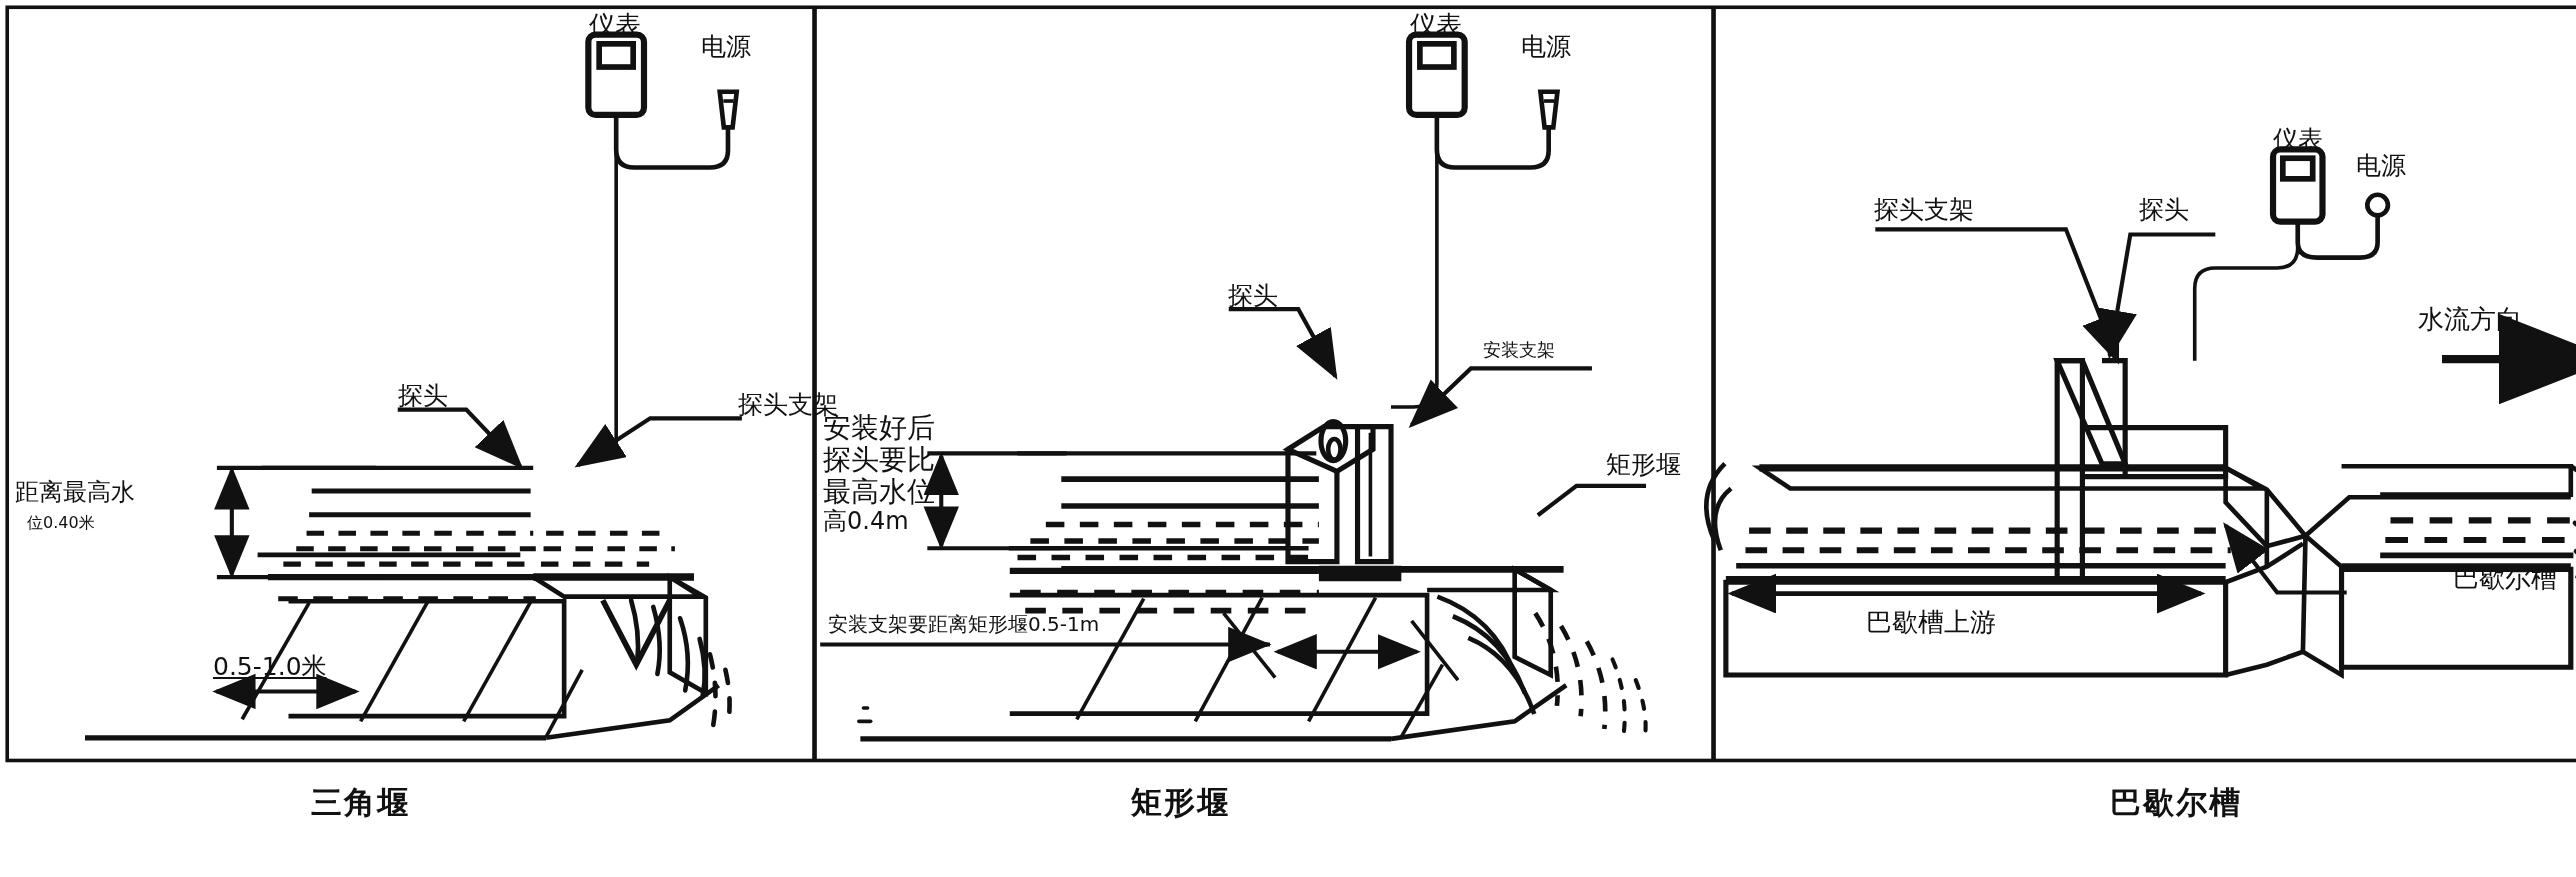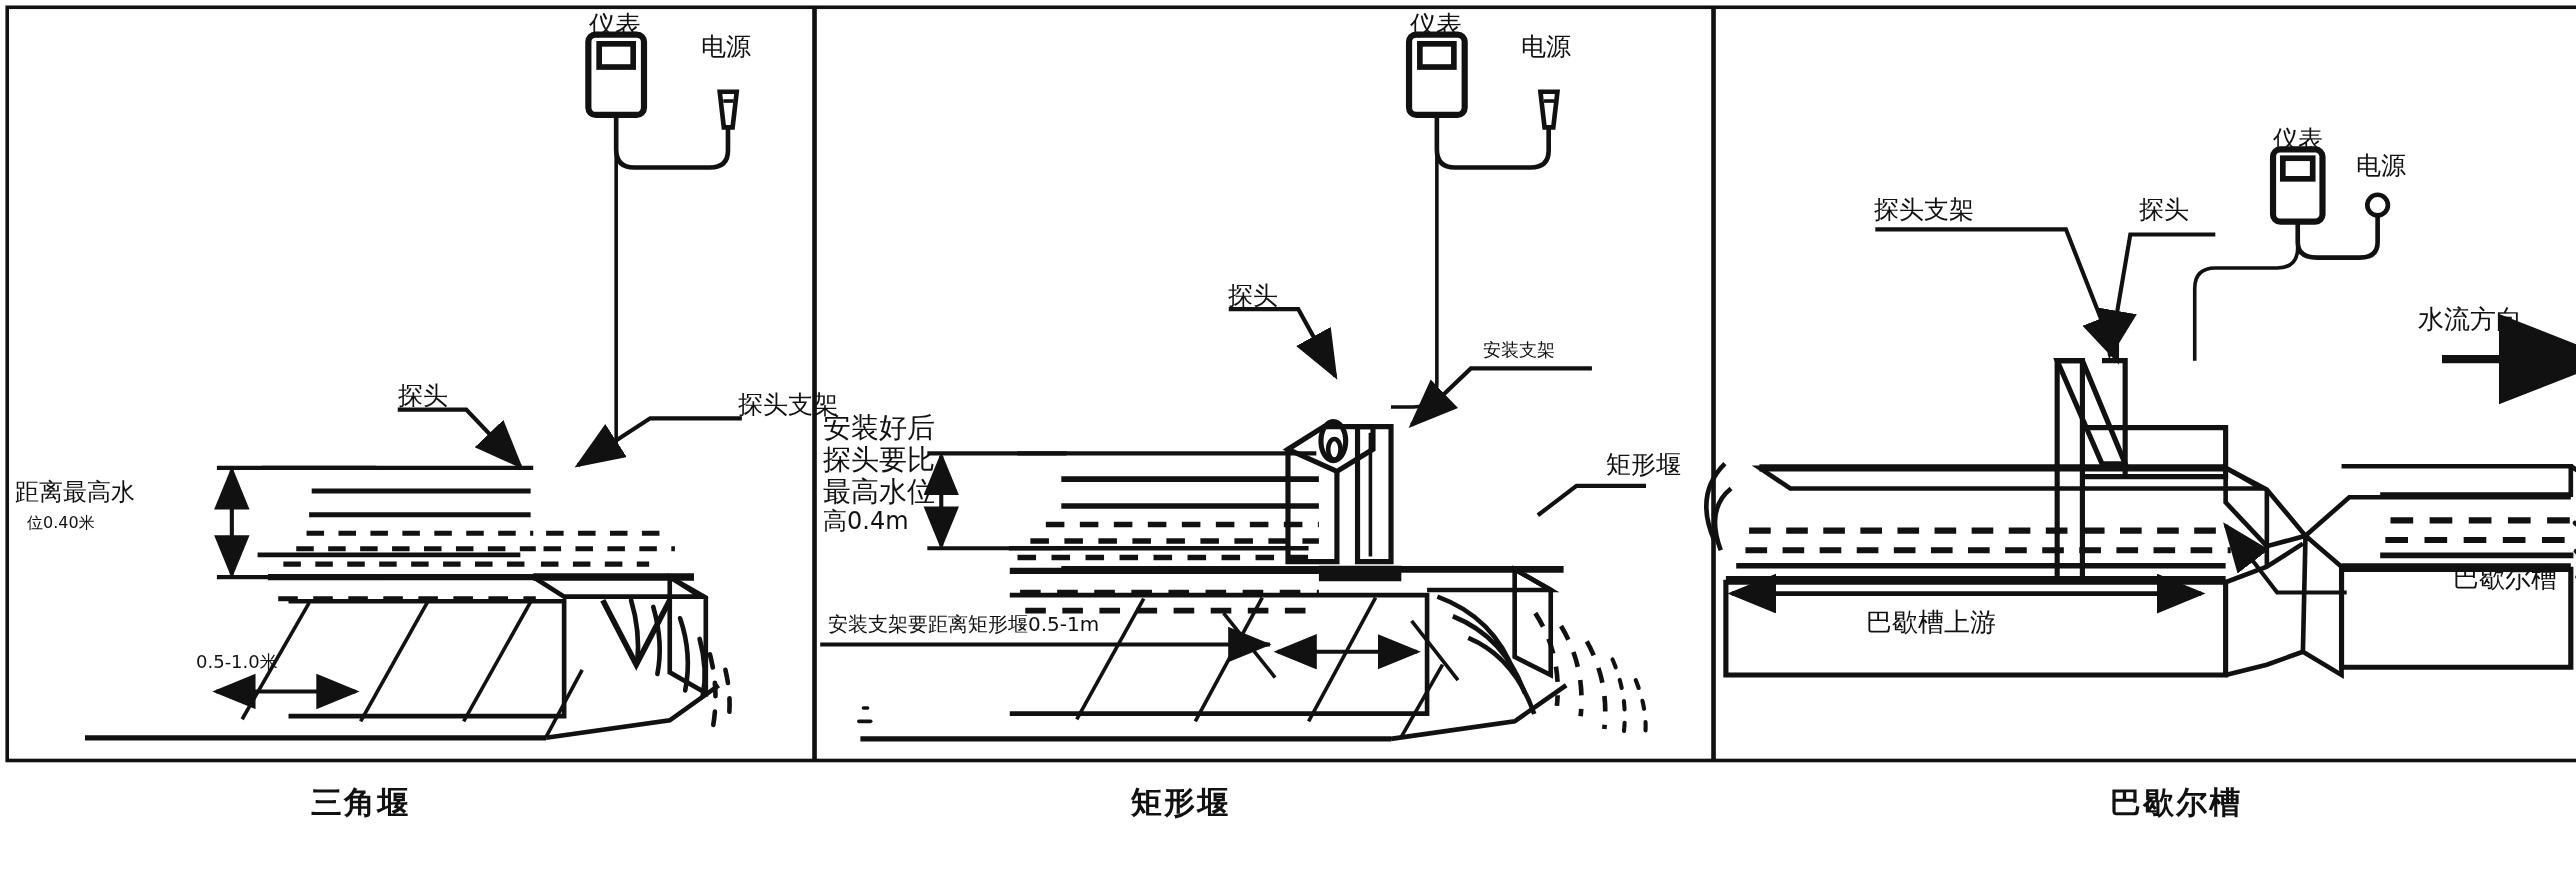--- a/index.html
+++ b/index.html
@@ -318,21 +318,21 @@
 
   <div class="lbl cn" style="left:701px;top:32px;font-size:25px;">电源</div>
 
   <div class="lbl cn" style="left:398px;top:381px;font-size:25px;">探头</div>
 
   <div class="lbl cn" style="left:738px;top:390px;font-size:25px;">探头支架</div>
 
   <div class="lbl cn" style="left:15px;top:479px;font-size:24px;">距离最高水</div>
   <div class="lbl cn" style="left:27px;top:514px;font-size:16px;">位0.40米</div>
 
-  <div class="lbl cn" style="left:196px;top:652px;font-size:18px;">0.5-1.0米</div>
+  <div class="lbl cn" style="left:213px;top:652px;font-size:25px;text-decoration:underline;">0.5-1.0米</div>
 
   <div class="cap cn" style="left:311px;top:782px;font-size:31px;">三角堰</div>
 
   <div class="lbl cn" style="left:1410px;top:10.3px;font-size:26px;">仪表</div>
 
   <div class="lbl cn" style="left:1521px;top:32px;font-size:25px;">电源</div>
 
   <div class="lbl cn" style="left:1228px;top:281px;font-size:25px;">探头</div>
 
   <div class="lbl cn" style="left:1483px;top:340px;font-size:18px;font-family:Liberation Serif, serif;">安装支架</div>

